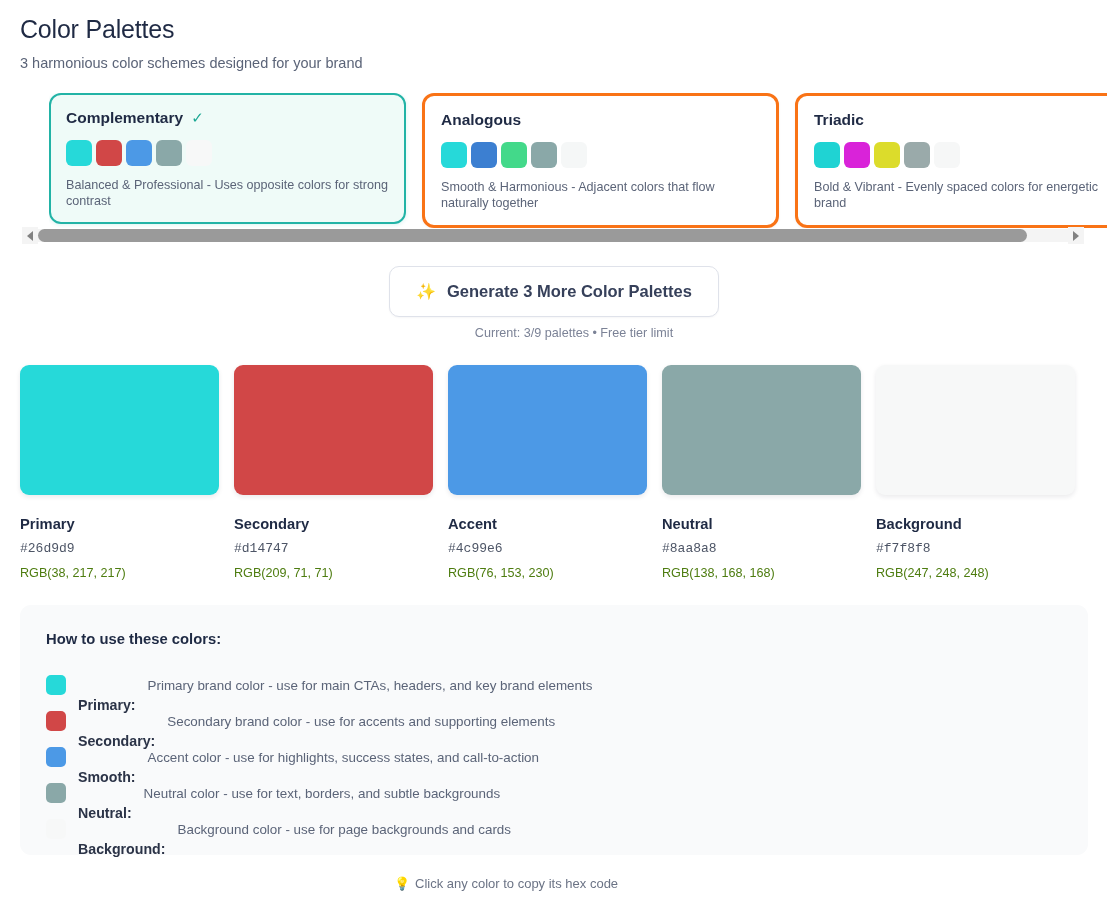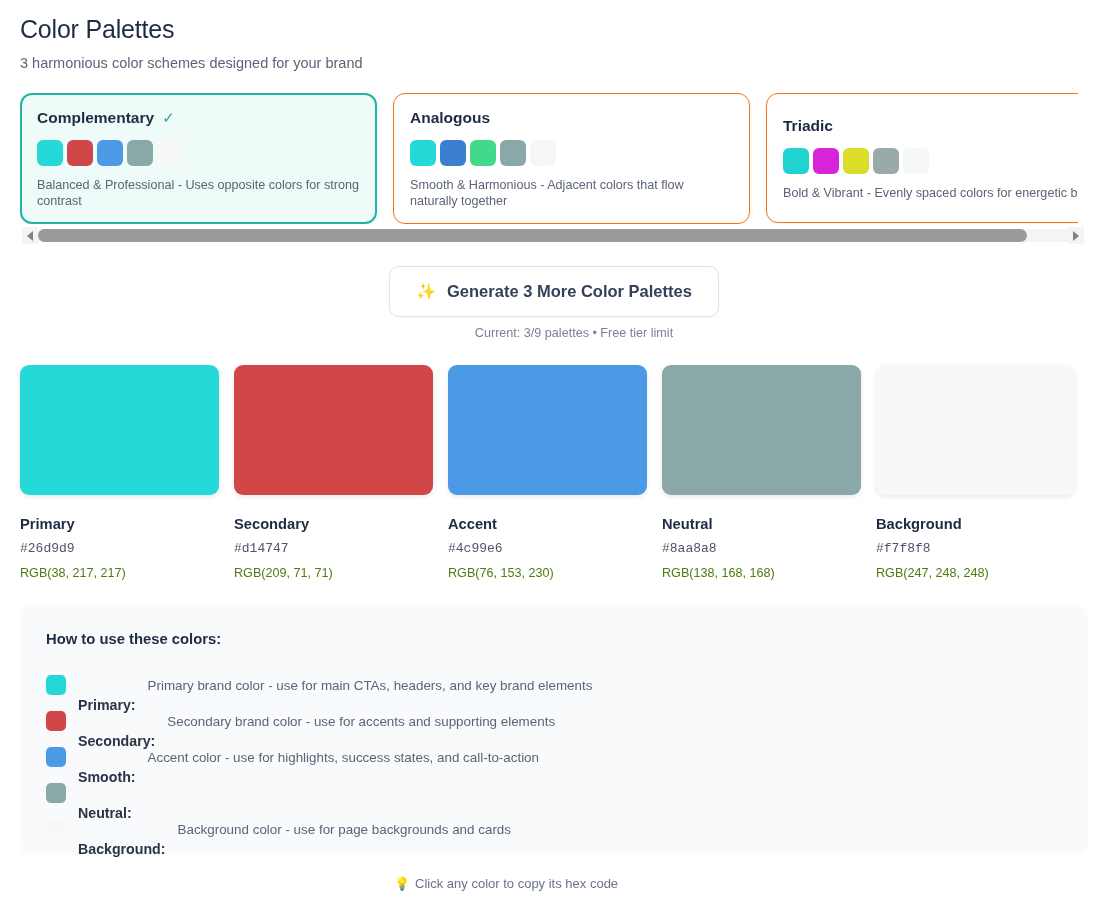--- a/index.html
+++ b/index.html
@@ -19,28 +19,28 @@
     letter-spacing: -0.2px; margin: 0; line-height: 30px;
   }
   .page-subtitle {
     font-size: 14.5px; color: #5b6478; margin: 10px 0 0 0; line-height: 18px;
   }
 
   
   .carousel-wrap { position: relative; margin-top: 21px; padding-left: 20px; }
   .carousel {
     display: flex; gap: 16px; align-items: flex-start;
-    width: 1058px; overflow: hidden;
+    width: 1058px; overflow: hidden; margin-left: 29px;
   }
   .palette-card {
     flex: 0 0 357px;
     min-height: 130px;
     border-radius: 12px;
     background: #ffffff;
-    border: 1px solid #f97316;
+    border: 3px solid #f97316;
     padding: 14px 16px 14px 16px;
     box-shadow: 0 1px 3px rgba(20,25,40,0.05);
     display: flex; flex-direction: column; justify-content: flex-start;
   }
   .palette-card.selected {
     background: #effbf8;
     border: 2px solid #22b3a6;
     box-shadow: 0 1px 4px rgba(34,179,166,0.16);
     padding: 13px 15px 13px 15px;
   }
@@ -271,20 +271,21 @@
       <div class="usage-desc">Secondary brand color - use for accents and supporting elements</div>
     </div>
     <div class="usage-row">
       <div class="usage-chip" style="background:#4c99e6"></div>
       <div class="usage-label">Smooth:</div>
       <div class="usage-desc">Accent color - use for highlights, success states, and call-to-action</div>
     </div>
     <div class="usage-row">
       <div class="usage-chip" style="background:#8aa8a8"></div>
       <div class="usage-label">Neutral:</div>
+      <div class="usage-desc">Neutral color - use for text, borders, and subtle backgrounds</div>
     </div>
     <div class="usage-row">
       <div class="usage-chip" style="background:#f7f8f8"></div>
       <div class="usage-label">Background:</div>
       <div class="usage-desc">Background color - use for page backgrounds and cards</div>
     </div>
   </div>
 
   <div class="footer">
     <span class="bulb">💡</span><span>Click any color to copy its hex code</span>

